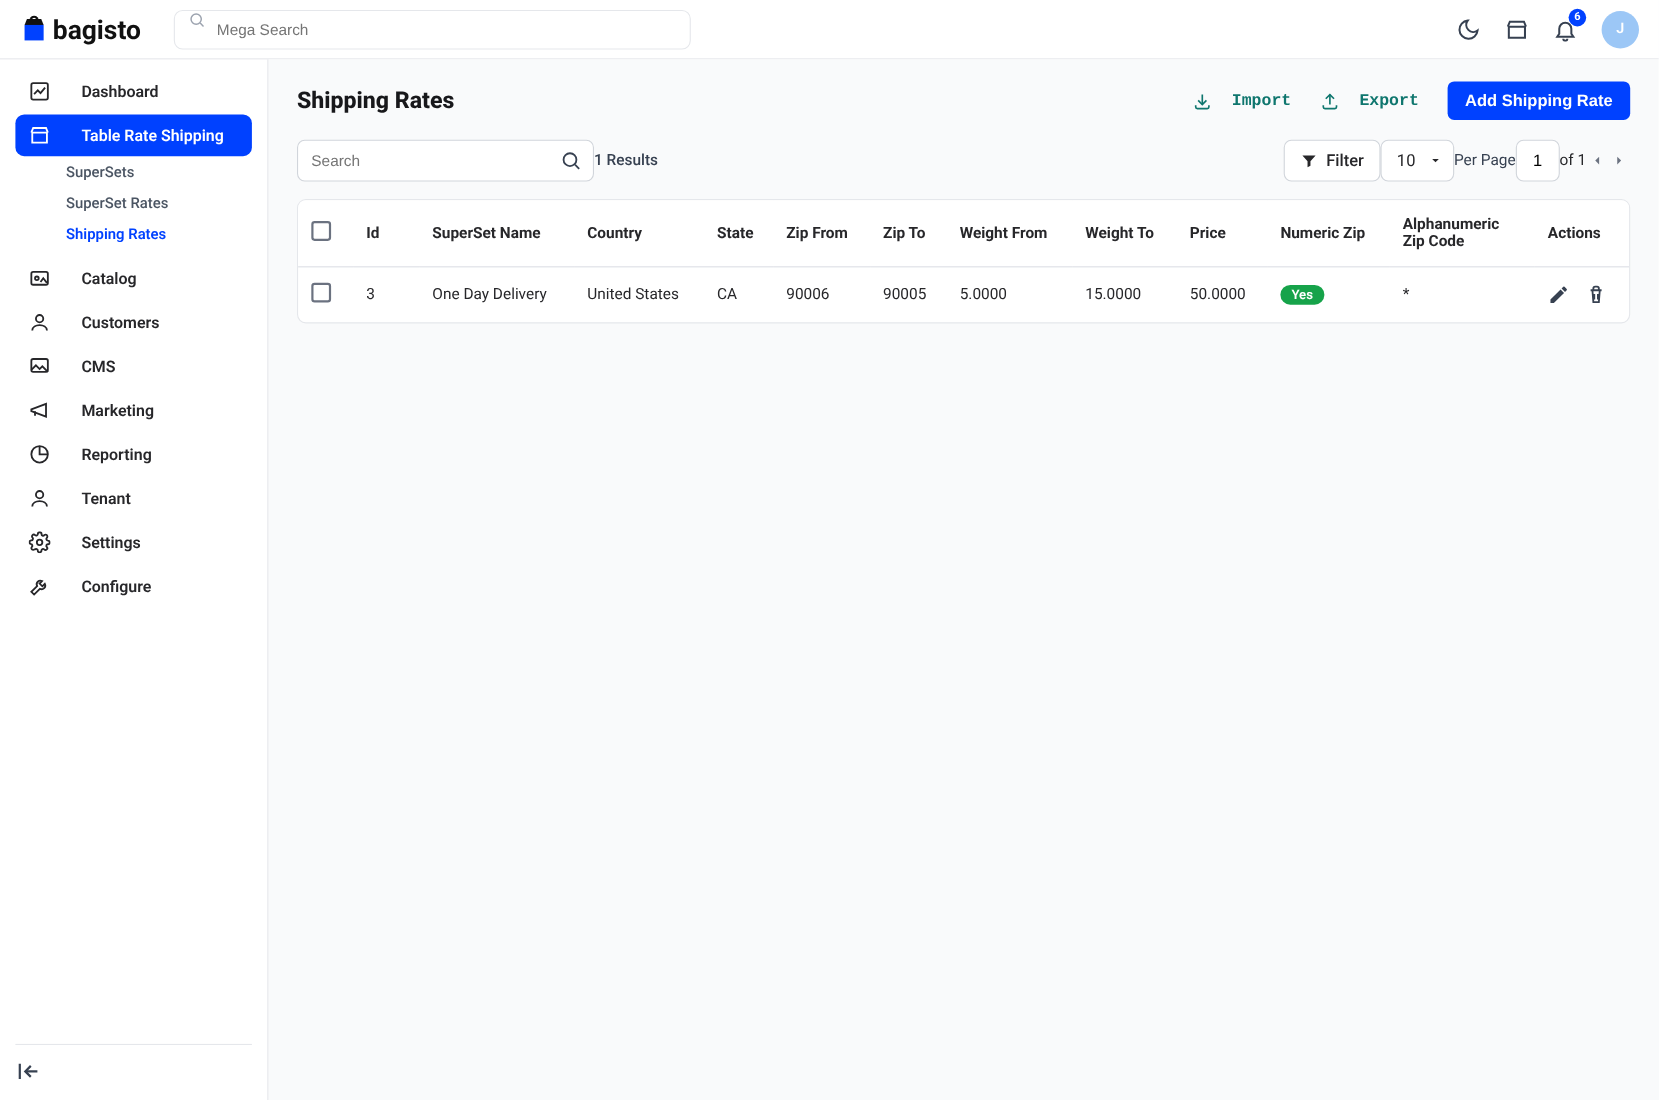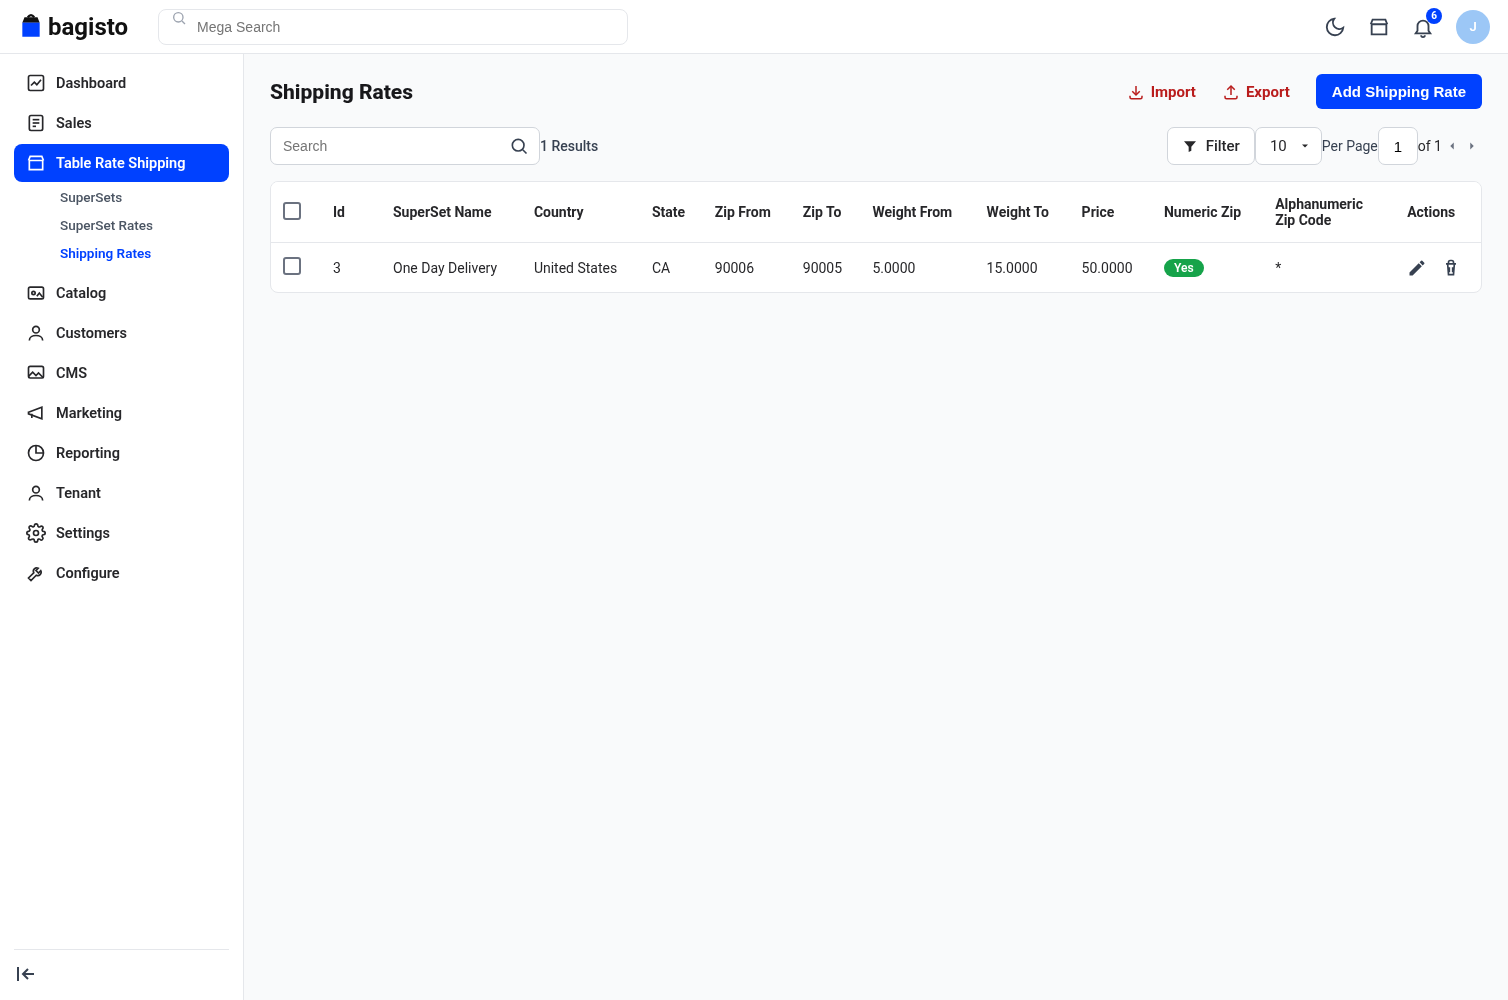--- a/index.html
+++ b/index.html
@@ -84,21 +84,21 @@
     width: 244px;
     border-right: 1px solid var(--border);
     padding: 10px 14px;
     display: flex;
     flex-direction: column;
     position: relative;
   }
   .nav-item {
     display: flex;
     align-items: center;
-    gap: 10px;
+    gap: 28px;
     padding: 9px 12px;
     border-radius: 8px;
     cursor: pointer;
     font-weight: 600;
     color: #27272a;
     margin-bottom: 2px;
     font-size: 14.5px;
   }
   .nav-item.active {
     background: var(--active-bg);
@@ -131,23 +131,24 @@
   }
   .page-head {
     display: flex;
     align-items: center;
     margin-bottom: 18px;
   }
   .page-title { font-size: 21px; font-weight: 800; color: #18181b; }
   .page-head-spacer { flex: 1; }
   .head-actions { display: flex; align-items: center; gap: 26px; }
   .link-btn {
-    display: flex; align-items: center; gap: 6px;
-    font-weight: 700; color: #b91c1c; cursor: pointer;
+    display: flex; align-items: center; gap: 18px;
+    font-weight: 700; color: #0f766e; cursor: pointer;
     font-size: 15px;
+    font-family: Liberation Mono, monospace;
   }
   .link-btn svg { width: 18px; height: 18px; }
   .primary-btn {
     background: var(--blue-light);
     color: #fff;
     font-weight: 700;
     border: none;
     border-radius: 6px;
     padding: 9px 16px;
     font-size: 15px;
@@ -297,29 +298,20 @@
 
 <div class="layout">
 
   <div class="sidebar">
     <div class="nav-item">
       <svg class="nav-icon" viewBox="0 0 24 24" fill="none" stroke="currentColor" stroke-width="2">
           <rect x="3" y="3" width="18" height="18" rx="2"></rect>
           <polyline points="6 15 10 11 13 14 18 8"></polyline>
         </svg>
       <span>Dashboard</span>
-    </div>
-    <div class="nav-item">
-      <svg class="nav-icon" viewBox="0 0 24 24" fill="none" stroke="currentColor" stroke-width="2">
-          <rect x="4" y="3" width="16" height="18" rx="2"></rect>
-          <line x1="8" y1="8" x2="16" y2="8"></line>
-          <line x1="8" y1="12" x2="16" y2="12"></line>
-          <line x1="8" y1="16" x2="12" y2="16"></line>
-        </svg>
-      <span>Sales</span>
     </div>
     <div class="nav-item active">
       <svg class="nav-icon" viewBox="0 0 24 24" fill="none" stroke="currentColor" stroke-width="2">
           <path d="M3 9h18M4 9v11h16V9M3 9l2-5h14l2 5"></path>
         </svg>
       <span>Table Rate Shipping</span>
     </div>
     <div class="nav-sub">
       <div class="nav-sub-item">SuperSets</div>
       <div class="nav-sub-item">SuperSet Rates</div>

